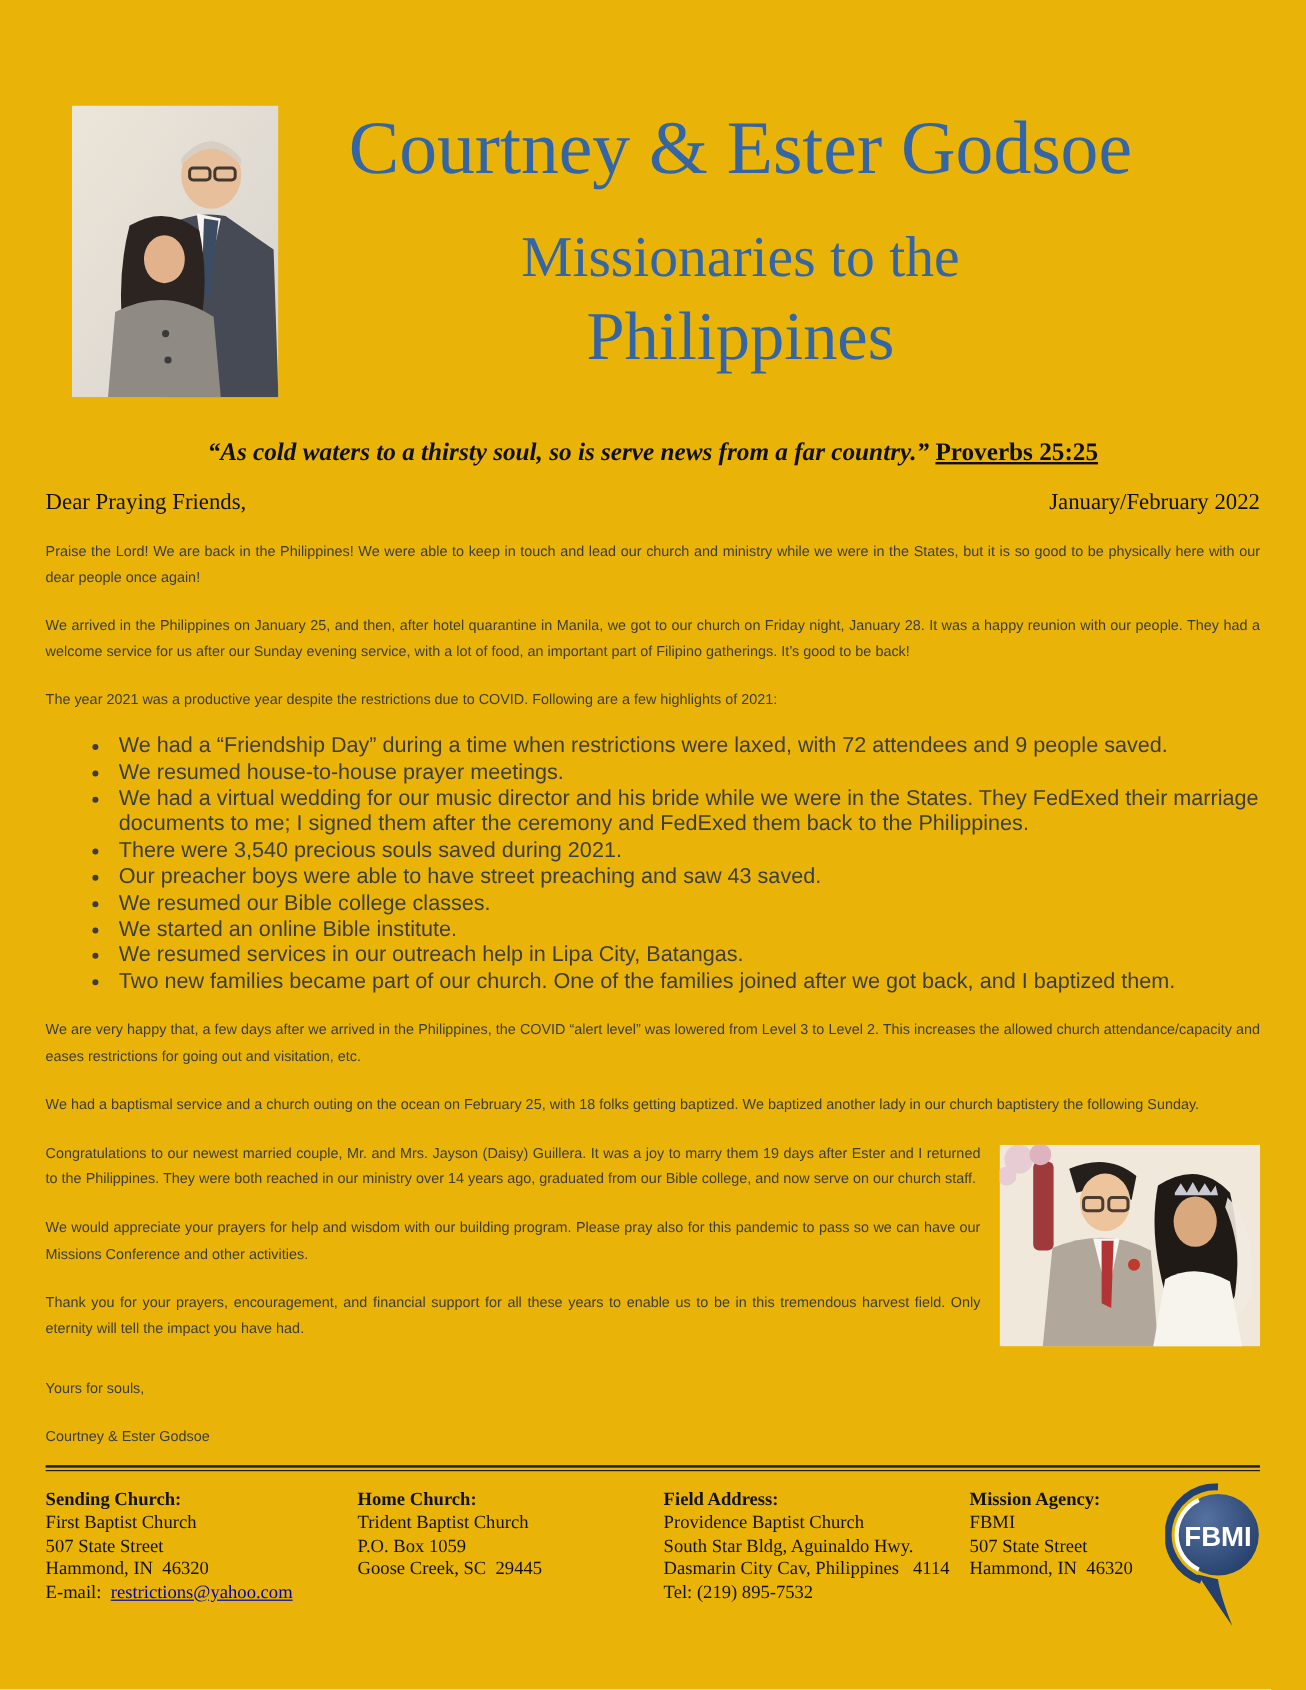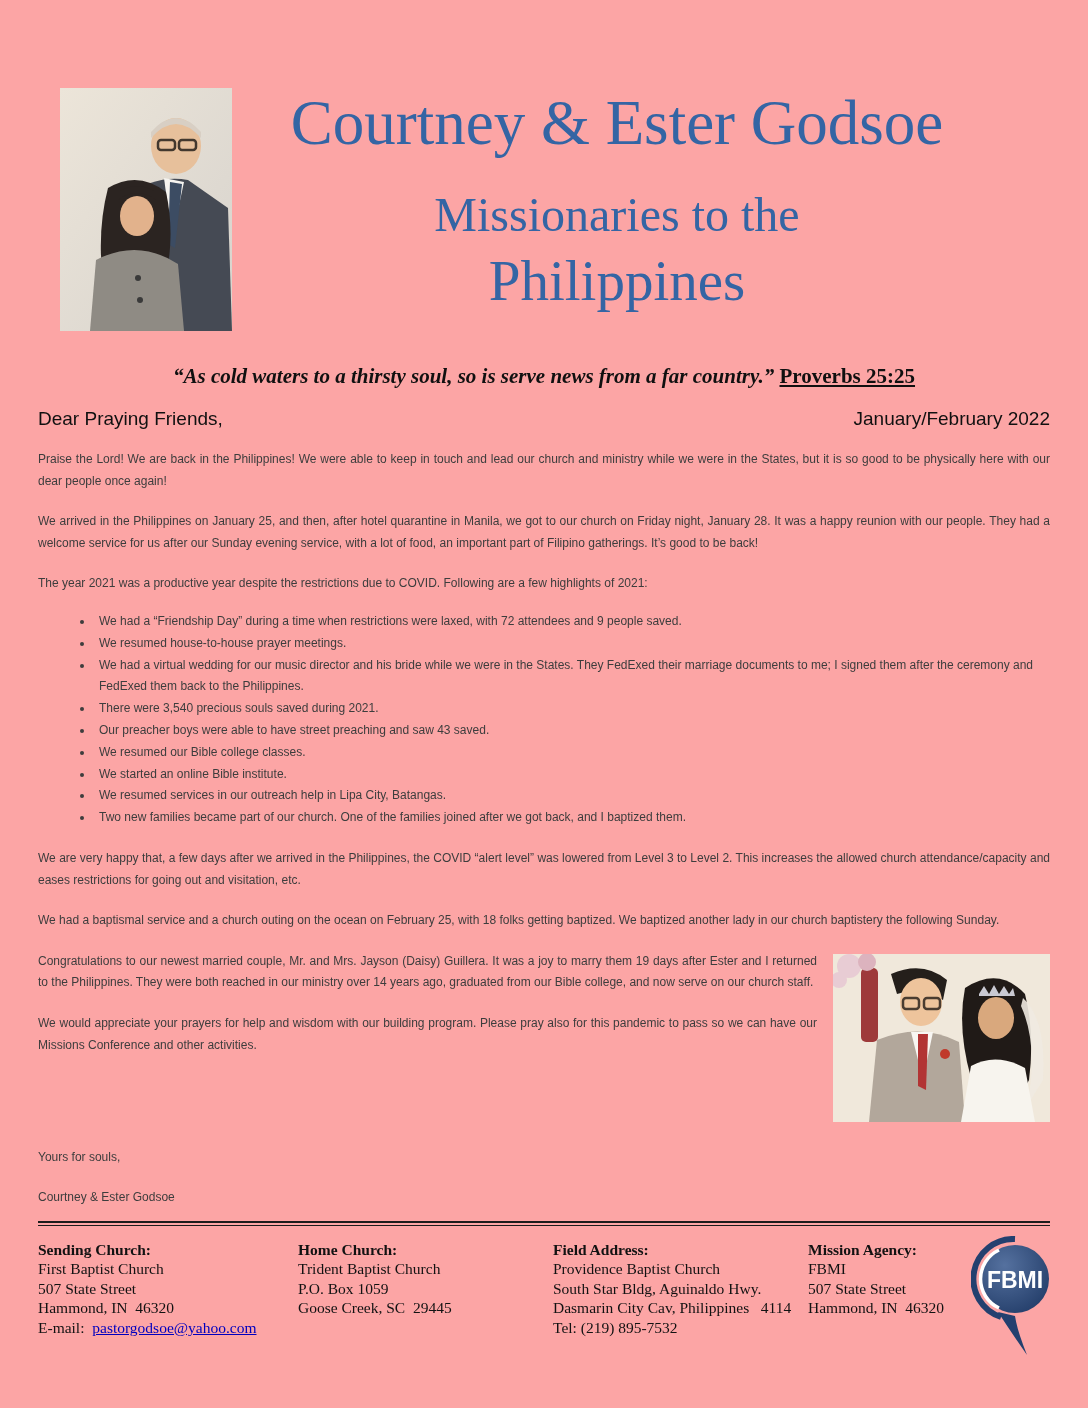--- a/index.html
+++ b/index.html
@@ -1,40 +1,40 @@
 <!DOCTYPE html>
 <html lang="en"><head>
 <meta charset="utf-8">
 <style>
   html,body{margin:0;padding:0;background:#fff;}
   .page{
     width:1088px;height:1408px;box-sizing:border-box;
-    background:#fca5a5;padding:88px 38px 0;
+    background:#eab308;padding:88px 38px 0;
     font-family:"Liberation Sans",sans-serif;color:#3d3d3d;
     position:relative;overflow:hidden;
   }
   
   .masthead{display:flex;align-items:flex-start;}
   .photo-frame{width:172px;height:243px;margin-left:22px;flex:none;}
   .photo-frame svg{display:block;width:100%;height:100%;}
   .titles{flex:1;text-align:center;font-family:"Liberation Serif",serif;color:#3465a4;padding-right:48px;}
   .t1{font-size:63px;line-height:1;margin-top:4px;}
   .t2{font-size:48px;line-height:1;margin-top:36px;}
   .t3{font-size:57px;line-height:1;margin-top:13px;}
   
   .verse{text-align:center;font-family:"Liberation Serif",serif;font-size:21px;color:#101010;margin-top:33px;}
   .vq{font-weight:bold;font-style:italic;}
   .vr{font-weight:bold;text-decoration:underline;}
-  .greet-row{display:flex;justify-content:space-between;font-family:Liberation Sans, sans-serif;
+  .greet-row{display:flex;justify-content:space-between;font-family:Liberation Serif, serif;
     font-size:19px;color:#101010;margin-top:19px;}
   
   p.body{font-size:12px;line-height:21.6px;margin:19px 0 0;}
   .j{text-align:justify;}
   ul.highlights{margin:16px 0 0;padding-left:56px;}
-  ul.highlights li{padding-left:5px;font-size:12px;line-height:21.8px;}
+  ul.highlights li{padding-left:5px;font-size:18px;line-height:21.8px;}
   
   .wrap-section::after{content:"";display:block;clear:both;}
   .wedding-photo{float:right;width:217px;height:168px;margin:3px 0 6px 16px;}
   .wedding-photo svg{display:block;width:100%;height:100%;}
   
   .divider{margin-top:12px;height:2px;border-top:2px solid #1c1c1c;border-bottom:1px solid #1c1c1c;}
   .footer{display:flex;margin-top:14px;font-family:"Liberation Serif",serif;font-size:15.5px;color:#121212;}
   .fcol{line-height:19.5px;}
   .c1{width:260px;}.c2{width:255px;}.c3{width:255px;}.c4{width:163px;}
   .fhead{font-weight:bold;}
@@ -131,34 +131,35 @@
 
         <path d="M132,34 Q166,12 192,40 Q202,80 196,126 L178,160 L138,124 Q124,74 132,34 Z" fill="#201a17"></path>
         <ellipse cx="163" cy="64" rx="18" ry="21" fill="#d9a87d"></ellipse>
         <path d="M146,40 L151,32 L156,40 L161,31 L166,40 L171,32 L176,40 L180,34 L182,42 L146,42 Z" fill="#c9c9d2"></path>
         <path d="M190,44 Q214,66 210,126 L194,152 Q206,92 188,52 Z" fill="#efeae1" opacity="0.9"></path>
         <path d="M138,112 Q163,98 192,114 L202,168 L128,168 Z" fill="#f7f4ee"></path>
       </svg>
     </div>
     <p class="body j">Congratulations to our newest married couple, Mr. and Mrs. Jayson (Daisy) Guillera. It was a joy to marry them 19 days after Ester and I returned to the Philippines. They were both reached in our ministry over 14 years ago, graduated from our Bible college, and now serve on our church staff.</p>
     <p class="body j">We would appreciate your prayers for help and wisdom with our building program. Please pray also for this pandemic to pass so we can have our Missions Conference and other activities.</p>
+    <p class="body j">Thank you for your prayers, encouragement, and financial support for all these years to enable us to be in this tremendous harvest field. Only eternity will tell the impact you have had.</p>
   </div>
 
   <p class="body">Yours for souls,</p>
   <p class="body">Courtney &amp; Ester Godsoe</p>
 
   <div class="divider"></div>
 
   <footer class="footer">
     <div class="fcol c1">
       <div class="fhead">Sending Church:</div>
       <div class="fline">First Baptist Church</div>
       <div class="fline">507 State Street</div>
       <div class="fline">Hammond, IN  46320</div>
-      <div class="fline"><span>E-mail:</span>  <a class="email">pastorgodsoe@yahoo.com</a></div>
+      <div class="fline"><span>E-mail:</span>  <a class="email">restrictions@yahoo.com</a></div>
     </div>
     <div class="fcol c2">
       <div class="fhead">Home Church:</div>
       <div class="fline">Trident Baptist Church</div>
       <div class="fline">P.O. Box 1059</div>
       <div class="fline">Goose Creek, SC  29445</div>
     </div>
     <div class="fcol c3">
       <div class="fhead">Field Address:</div>
       <div class="fline">Providence Baptist Church</div>

